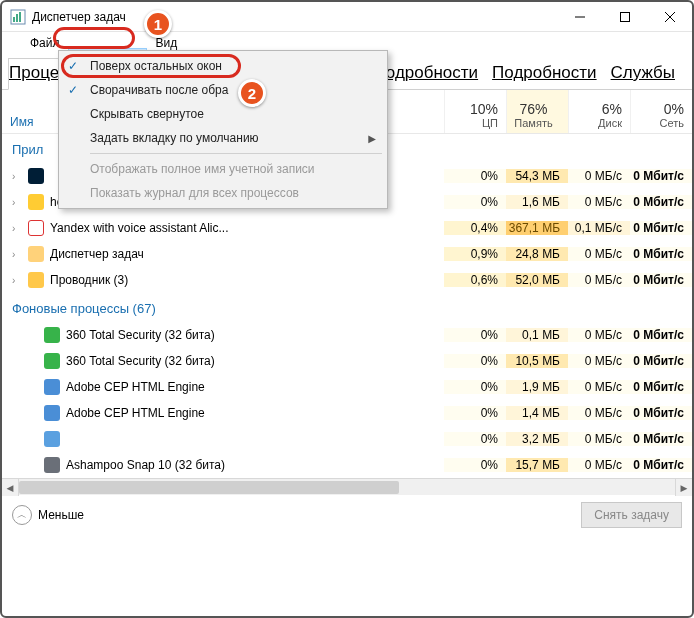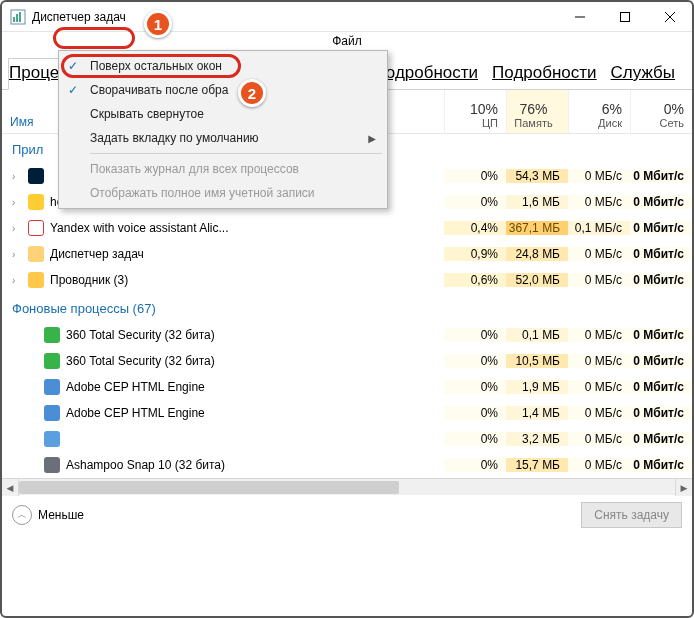--- a/index.html
+++ b/index.html
@@ -28,21 +28,20 @@
   .winbtn {
     width: 45px; height: 30px; display:flex; align-items:center; justify-content:center;
   }
   .menubar {
     height: 22px;
     display:flex;
     align-items:center;
     padding: 0 20px;
     font-size:12px;
     position: relative;
-    flex-direction: column;
   }
   .menubar .mitem { padding: 2px 8px; }
   .menubar .mitem.active { background:#cce8ff; border:1px solid #99d1ff; padding:1px 7px;margin-top:28px; }
   .tabs {
     display:flex;
     align-items:flex-end;
     padding: 4px 6px 0 6px;
     border-bottom: 1px solid #d0d0d0;
     gap:2px;
   }
@@ -438,24 +437,24 @@
   </div>
   <div class="ditem">
     <span>Скрывать свернутое</span>
   </div>
   <div class="ditem">
     <span>Задать вкладку по умолчанию</span>
     <span class="arr">▶</span>
   </div>
   <div class="dsep"></div>
   <div class="ditem disabled">
+    <span>Отображать полное имя учетной записи</span>
+  </div>
+  <div class="ditem disabled">
     <span>Показать журнал для всех процессов</span>
-  </div>
-  <div class="ditem disabled">
-    <span>Отображать полное имя учетной записи</span>
   </div>
 </div>
 
 <div class="redring" style="left:51px; top:25px; width:82px; height:22px;"></div>
 <div class="redring" style="left:59px; top:52px; width:180px; height:24px;"></div>
 
 <div class="callout" style="left:142px; top:8px;">1</div>
 <div class="callout" style="left:236px; top:77px;">2</div>
 
 </body></html>

